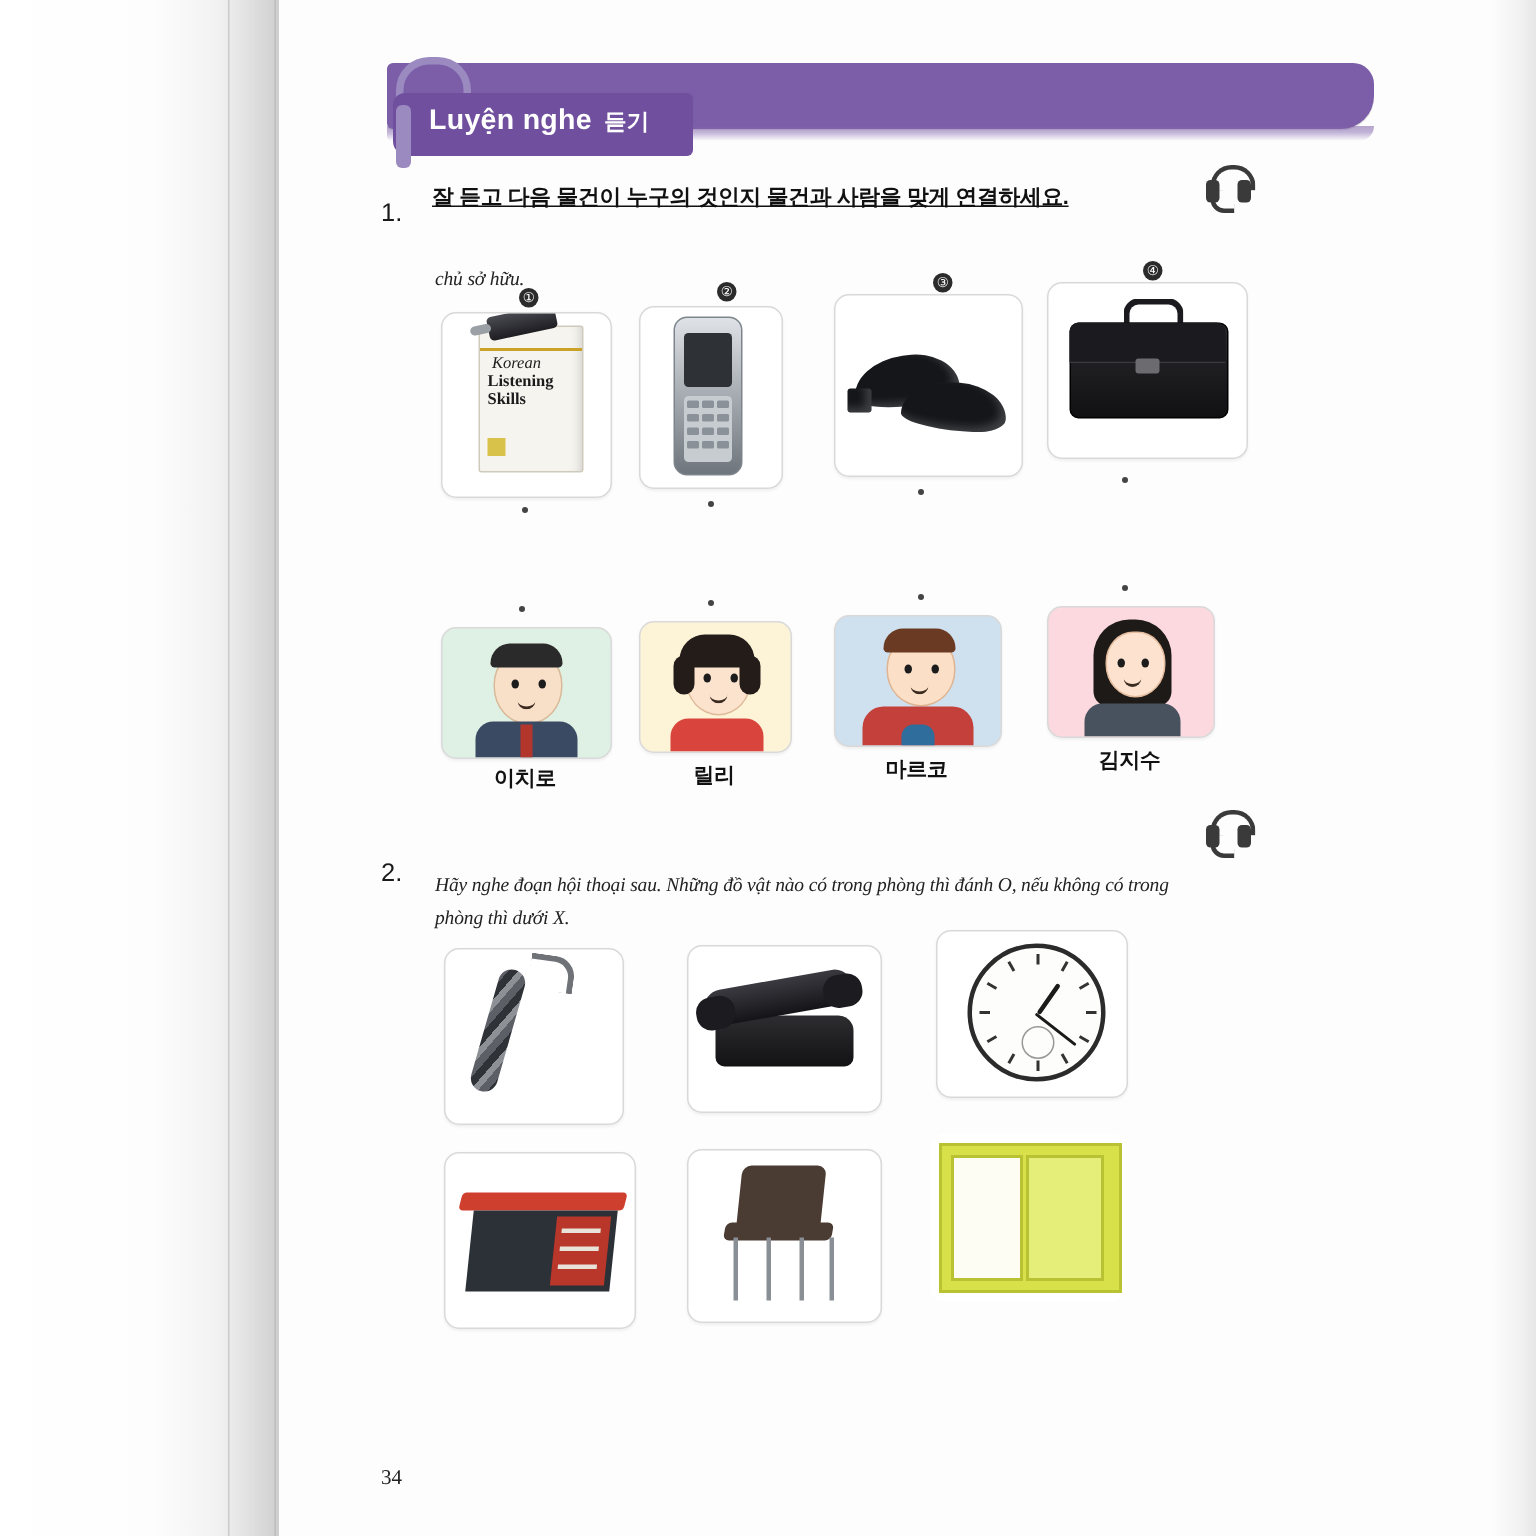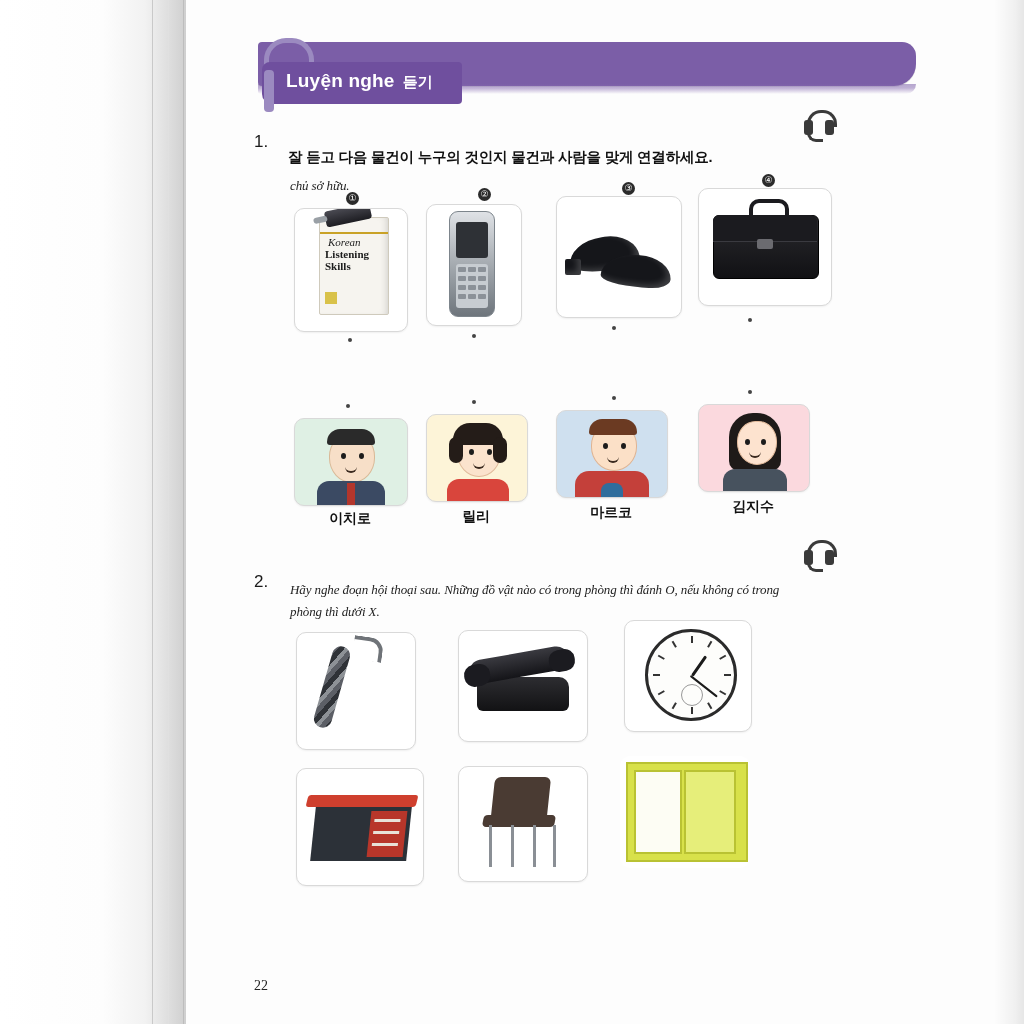--- a/index.html
+++ b/index.html
@@ -504,21 +504,21 @@
 
     <div class="banner"></div>
     <div class="banner-hook"></div>
     <div class="banner-tab"></div>
     <div class="banner-hook-stem"></div>
     <div class="banner-title">
       <span>Luyện nghe</span><span class="ko">듣기</span>
     </div>
 
     <div class="ex-number" style="left:68px; top:132px;">1.</div>
-    <div class="ko-line" style="left:102px; top:148px;">잘 듣고 다음 물건이 누구의 것인지 물건과 사람을 맞게 연결하세요.</div>
+    <div class="ko-line" style="left:102px; top:122px;text-decoration:underline;">잘 듣고 다음 물건이 누구의 것인지 물건과 사람을 맞게 연결하세요.</div>
     <div class="vi-line" style="left:104px; top:178px;">chủ sở hữu.</div>
 
     <div class="headset" style="left:618px; top:110px;">
       <div class="band"></div>
         <div class="cup l"></div>
         <div class="cup r"></div>
         <div class="mic"></div>
     </div>
 
     <div class="circ-num" style="left:160px; top:192px;">①</div>
@@ -682,15 +682,15 @@
       <div class="chair-leg" style="left:74px;"></div>
       <div class="chair-leg" style="left:94px;"></div>
     </div>
 
     <div class="card" style="left:434px; top:756px; width:130px; height:112px; border:none; box-shadow:none;">
       <div class="door-frame"></div>
       <div class="door-panel"></div>
       <div class="door-panel2"></div>
     </div>
 
-    <div class="page-number">22</div>
+    <div class="page-number">34</div>
   </div>
 </div>
 
 </body></html>

